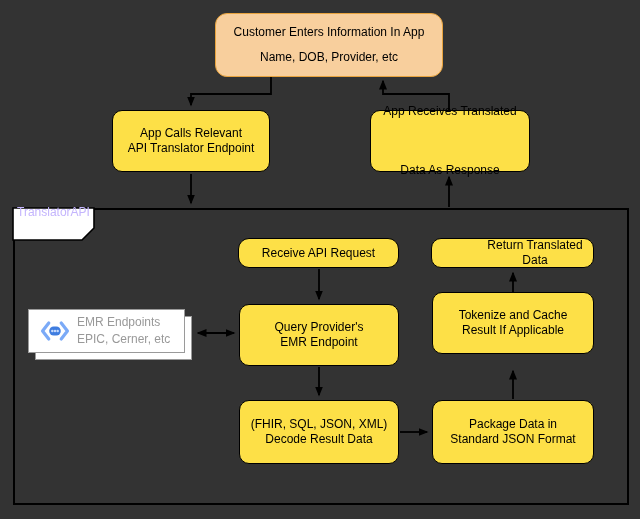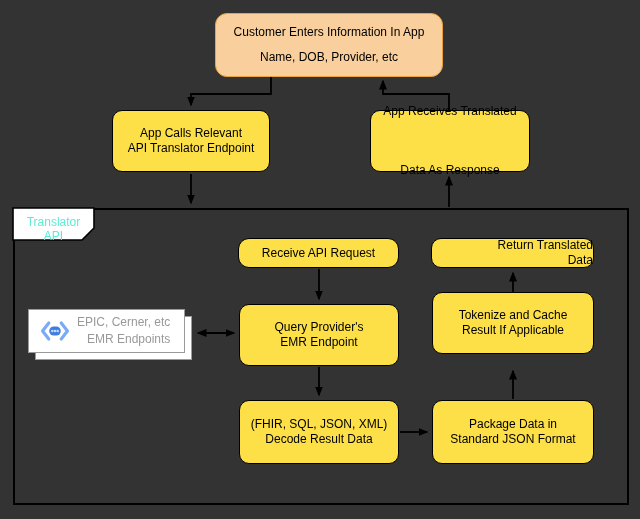--- a/index.html
+++ b/index.html
@@ -16,38 +16,38 @@
   .node.orange{
     background:#f8cf9d;border:1.6px solid #e8a33d;border-radius:12px;
     justify-content:space-evenly;
   }
   .group-frame{
     position:absolute;left:13px;top:208px;width:616px;height:297px;
     border:2px solid #000;box-sizing:border-box;background:transparent;z-index:1;
   }
   .edges{position:absolute;left:0;top:0;width:640px;height:519px;z-index:2;pointer-events:none;}
   .tab-text{
-    position:absolute;left:13px;top:213px;width:81px;height:32px;z-index:3;
-    display:flex;flex-direction:column;align-items:center;justify-content:center;
-    font-size:12px;line-height:14px;color:#5eead4;text-align:center;
+    position:absolute;left:13px;top:196px;width:81px;height:32px;z-index:3;
+    display:flex;align-items:center;justify-content:center;
+    font-size:12px;line-height:14px;color:#c4b5fd;text-align:center;
   }
   .stack{position:absolute;z-index:3;}
   .stack .back{
     position:absolute;left:7px;top:7px;width:157px;height:44px;
     background:#ffffff;border:1px solid #9a9a9a;box-sizing:border-box;
   }
   .stack .front{
     position:absolute;left:0;top:0;width:157px;height:44px;background:#ffffff;
     border:1px solid #9a9a9a;box-sizing:border-box;display:flex;align-items:center;
   }
   .stack .emr-text{
     font-size:12px;line-height:17px;color:#999999;text-align:left;white-space:nowrap;
   }
   .stack .icon-wrap{width:32px;margin:0 6px 0 10px;flex:0 0 auto;display:flex;align-items:center;}
-  .line{display:block;text-align:right;}
+  .line{display:block;}
 </style>
 </head>
 <body>
 
 <div class="canvas">
 
   <div class="group-frame"></div>
 
   <svg class="edges" viewBox="0 0 640 519">
     <defs>
@@ -115,22 +115,22 @@
         <svg width="32" height="26" viewBox="0 0 36 28">
           <polyline points="11,5 4,14 11,23" fill="none" stroke="#7baaf7" stroke-width="3.6" stroke-linecap="round" stroke-linejoin="round"></polyline>
           <polyline points="25,5 32,14 25,23" fill="none" stroke="#7baaf7" stroke-width="3.6" stroke-linecap="round" stroke-linejoin="round"></polyline>
           <rect x="11.5" y="9" width="13" height="10" rx="5" fill="#3f7de0"></rect>
           <circle cx="15" cy="14" r="1.4" fill="#c6dafc"></circle>
           <circle cx="18" cy="14" r="1.4" fill="#c6dafc"></circle>
           <circle cx="21" cy="14" r="1.4" fill="#c6dafc"></circle>
         </svg>
       </span>
       <span class="emr-text">
+        <span class="line">EMR Endpoints</span>
         <span class="line">EPIC, Cerner, etc</span>
-        <span class="line">EMR Endpoints</span>
       </span>
     </div>
   </div>
 
   <div class="node" style="left:239px;top:304px;width:160px;height:62px;">
     <span class="line">Query Provider's</span>
     <span class="line">EMR Endpoint</span>
   </div>
 
   <div class="node" style="left:432px;top:292px;width:162px;height:62px;">

